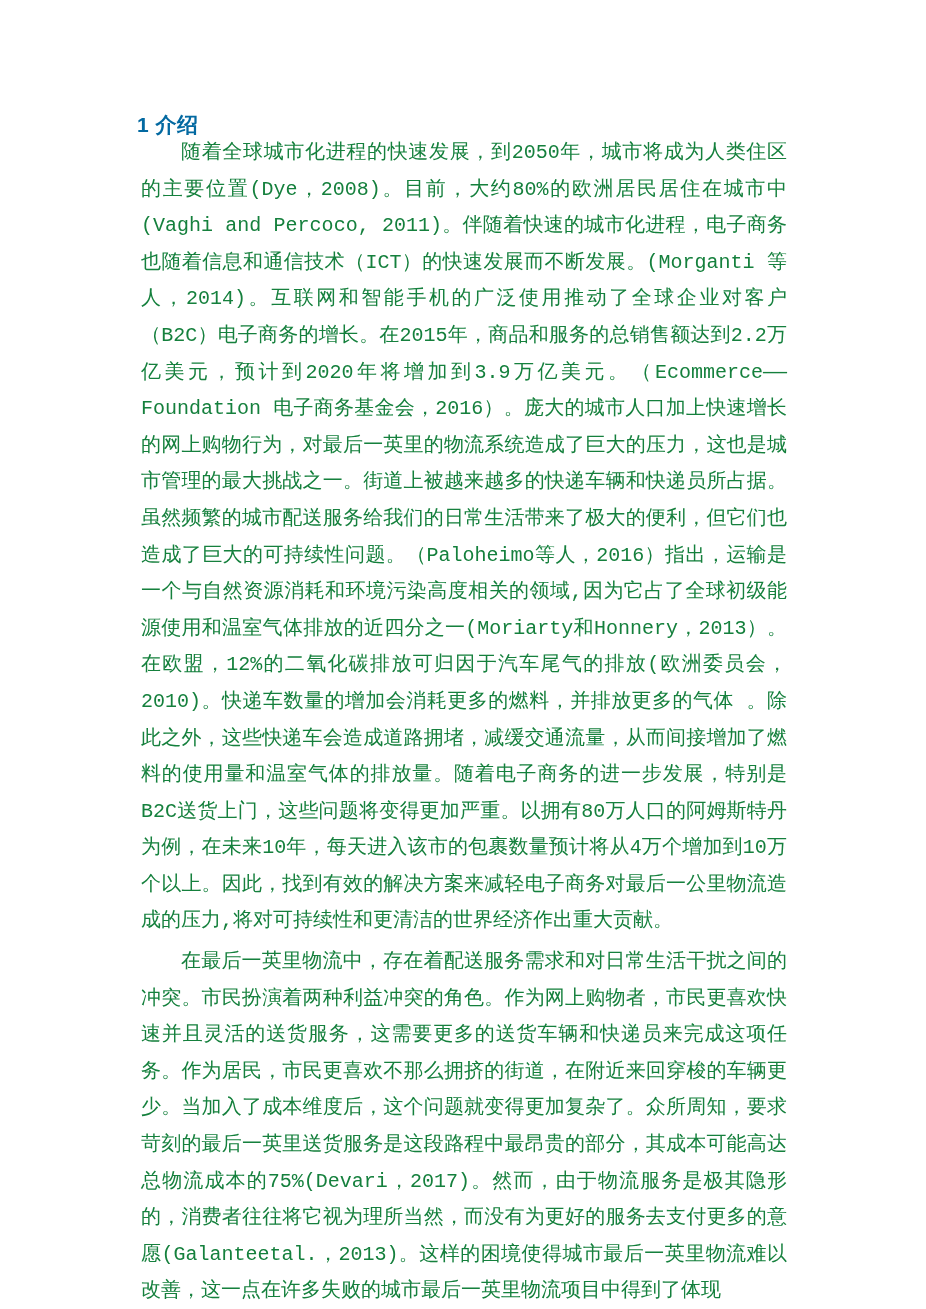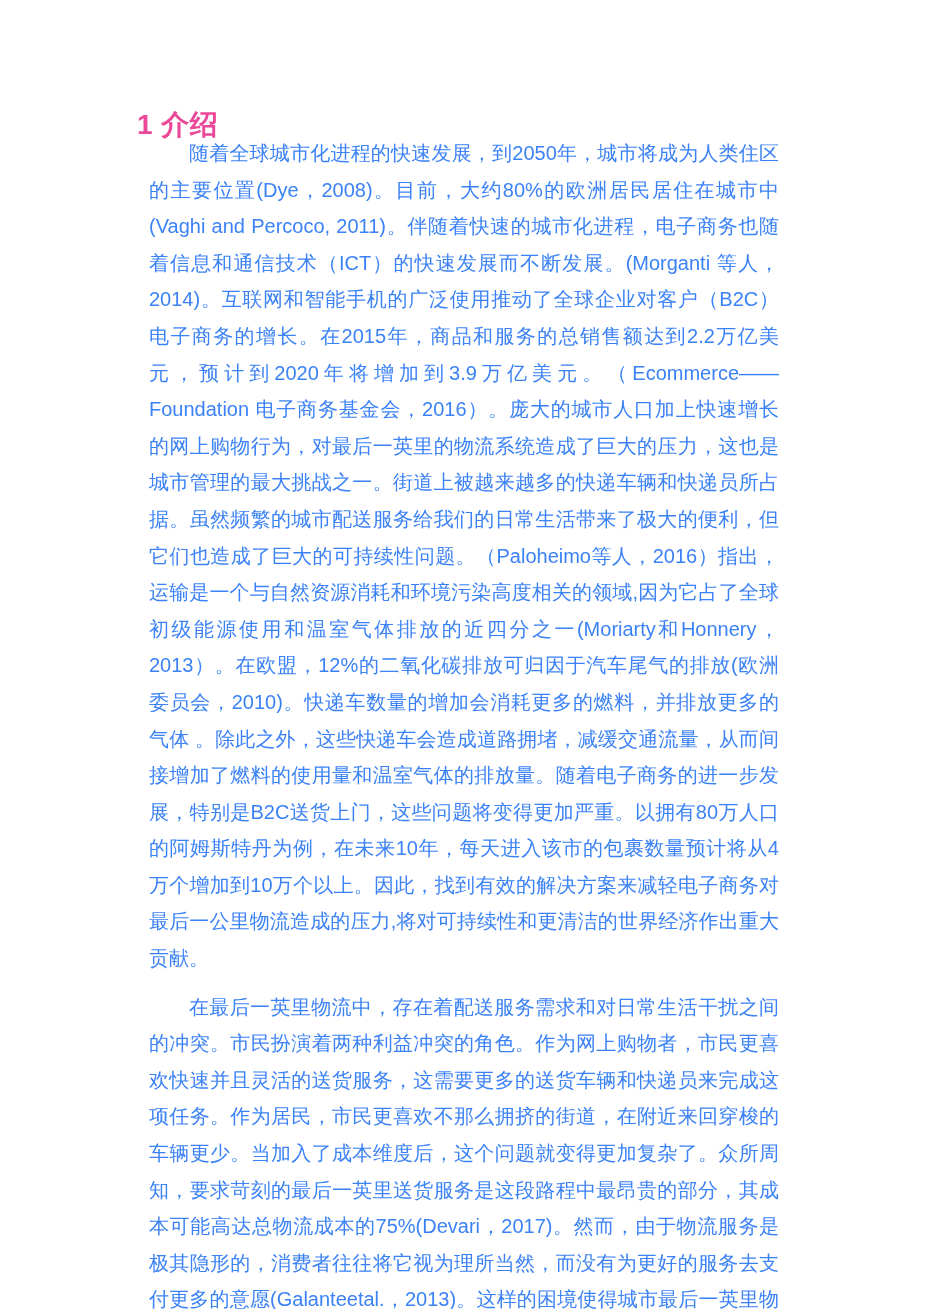--- a/index.html
+++ b/index.html
@@ -14,32 +14,32 @@
     background: #ffffff;
     overflow: hidden;
     box-sizing: border-box;
     padding: 110px 135px 0 137px;
   }
   .section-heading {
     margin: 0;
     padding: 0;
     font-family: "Liberation Sans", "DejaVu Sans", sans-serif;
     font-weight: bold;
-    font-size: 28px;
+    font-size: 21px;
     line-height: 30px;
-    color: #ec4899;
+    color: #0369a1;
     letter-spacing: 0.5px;
   }
   .body-para {
-    margin: 12px;
+    margin: 4px;
     padding: 0;
-    font-family: Liberation Sans, sans-serif;
+    font-family: Liberation Mono, monospace;
     font-size: 20px;
     line-height: 36.6px;
-    color: #3b82f6;
+    color: #15803d;
     text-align: justify;
     text-justify: inter-ideograph;
     text-indent: 2em;
     word-break: normal;
   }
   .body-para.first {
     margin-top: -5px;
   }
 </style>
 </head>

